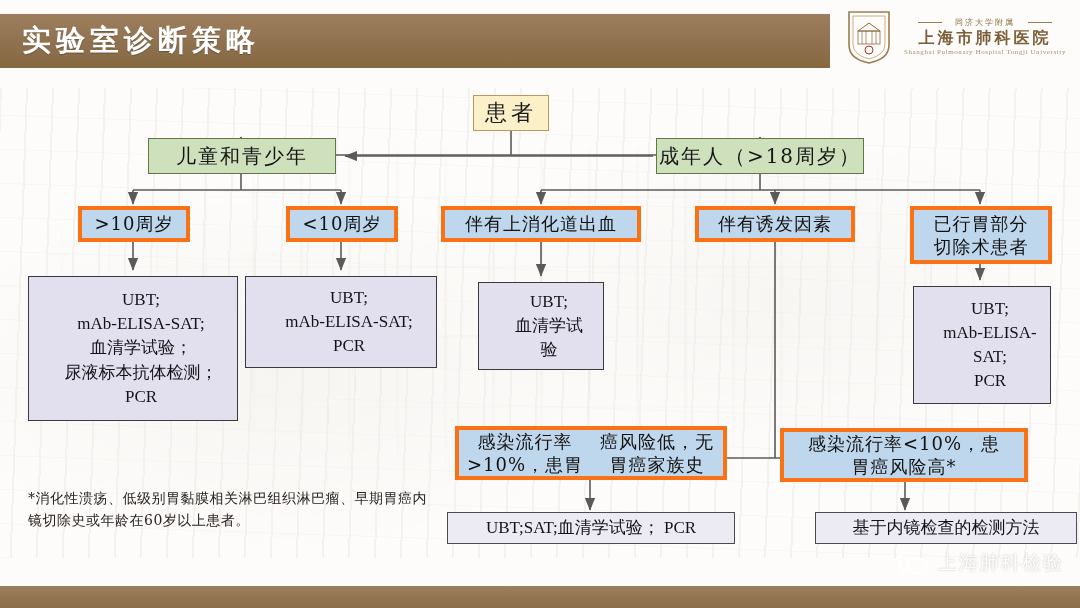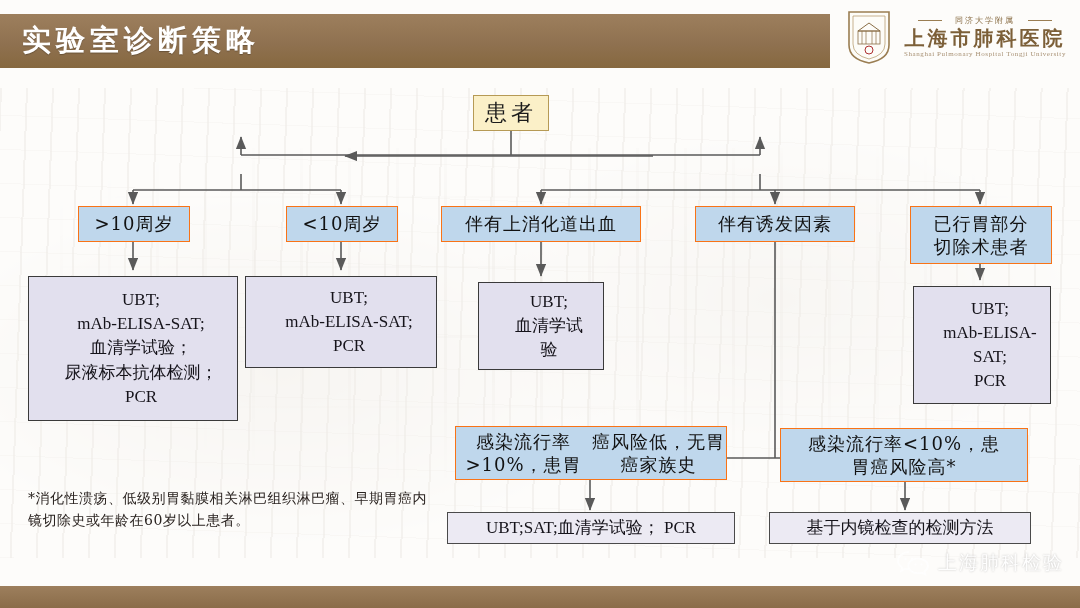--- a/index.html
+++ b/index.html
@@ -40,39 +40,39 @@
     margin:0 0 0 22px;color:#ffffff;font-size:29px;font-weight:700;
     letter-spacing:5px;font-family:"DejaVu Serif","Liberation Serif",serif;
     text-shadow:0 1px 1px rgba(0,0,0,.25);
   }
   .logo-wrap{position:absolute;right:14px;top:9px;display:flex;align-items:center;gap:12px;}
   .crest{width:46px;height:56px;flex:0 0 auto;}
   .logo-text{display:flex;flex-direction:column;align-items:center;line-height:1;}
   .logo-sub-top{display:flex;align-items:center;gap:13px;margin-bottom:3px;}
   .logo-sub-top .rule{display:block;width:24px;height:1px;background:#9a7d52;}
   .logo-sub-top span.txt{font-size:8px;color:#8a6e46;letter-spacing:2px;}
-  .logo-main{font-size:20px;color:#7c5f38;letter-spacing:3px;font-weight:700;
+  .logo-main{font-size:16px;color:#7c5f38;letter-spacing:3px;font-weight:700;
     font-family:"DejaVu Serif","Liberation Serif",serif;}
   .logo-en{font-size:7px;color:#a89174;letter-spacing:.6px;margin-top:3px;}
 
   
   .chart{position:absolute;left:0;top:0;width:1040px;height:608px;}
   svg.links{position:absolute;left:0;top:0;width:1080px;height:608px;pointer-events:none;}
 
   .node{position:absolute;box-sizing:border-box;display:flex;align-items:center;
         justify-content:center;text-align:center;}
   .node span{display:block;width:100%;}
 
   .n-patient{background:#fbf0c8;border:1px solid #b69a55;
     font-size:22px;color:#1b1b1b;letter-spacing:4px;
     font-family:"DejaVu Serif","Liberation Serif",serif;}
   .n-green{background:#cfe0bd;border:1px solid #5b7a44;
     font-size:20px;color:#161616;letter-spacing:2px;
     font-family:"DejaVu Serif","Liberation Serif",serif;}
-  .n-blue{background:#bfd7ec;border:1px solid #f97316;
+  .n-blue{background:#bfd7ec;border:4px solid #f97316;
     font-size:18px;color:#121212;letter-spacing:1px;line-height:1.28;
     font-family:"DejaVu Serif","Liberation Serif",serif;}
   .n-lav{background:#e2e0ee;border:1px solid #3a3a3a;
     font-size:17px;color:#15131a;line-height:1.42;
     font-family:"Liberation Serif","DejaVu Serif",serif;padding-left:16px;}
   .n-plain{background:#eceaf3;border:1px solid #4a4a4a;
     font-size:17px;color:#15131a;line-height:1.3;
     font-family:"Liberation Serif","DejaVu Serif",serif;}
 
   .footnote{
@@ -167,20 +167,26 @@
 
         <path d="M590,480 V510" marker-end="url(#ah)"></path>
         <path d="M905,480 V510" marker-end="url(#ah)"></path>
       </g>
     </svg>
 
     <div class="node n-patient" style="left:473px;top:95px;width:76px;height:36px;">
       <span>患者</span>
     </div>
 
+    <div class="node n-green" style="left:148px;top:138px;width:188px;height:36px;">
+      <span>儿童和青少年</span>
+    </div>
+    <div class="node n-green" style="left:656px;top:138px;width:208px;height:36px;">
+      <span>成年人（&gt;18周岁）</span>
+    </div>
 
     <div class="node n-blue" style="left:78px;top:206px;width:112px;height:36px;">
       <span>&gt;10周岁</span>
     </div>
     <div class="node n-blue" style="left:286px;top:206px;width:112px;height:36px;">
       <span>&lt;10周岁</span>
     </div>
     <div class="node n-blue" style="left:441px;top:206px;width:200px;height:36px;">
       <span>伴有上消化道出血</span>
     </div>
@@ -221,21 +227,21 @@
       <span>癌风险低，无胃癌家族史</span>
     </div>
     <div class="node n-blue" style="left:780px;top:428px;width:248px;height:54px;flex-direction:column;">
       <span>感染流行率&lt;10%，患</span>
       <span>胃癌风险高*</span>
     </div>
 
     <div class="node n-plain" style="left:447px;top:512px;width:288px;height:32px;">
       <span>UBT;SAT;血清学试验； PCR</span>
     </div>
-    <div class="node n-plain" style="left:769px;top:512px;width:262px;height:32px;">
+    <div class="node n-plain" style="left:815px;top:512px;width:262px;height:32px;">
       <span>基于内镜检查的检测方法</span>
     </div>
 
   </div>
 
   <div class="footnote">*消化性溃疡、低级别胃黏膜相关淋巴组织淋巴瘤、早期胃癌内镜切除史或年龄在60岁以上患者。</div>
 
   <div class="wechat-mark">
     <svg width="34" height="26" viewBox="0 0 34 26">
       <path d="M13 2C6.9 2 2 6 2 10.8c0 2.7 1.6 5.1 4.1 6.7L5 21l4-2.2c1.2.3 2.6.5 4 .5.4 0 .8 0 1.2-.1" fill="none" stroke="#ffffff" stroke-width="1.6"></path>

